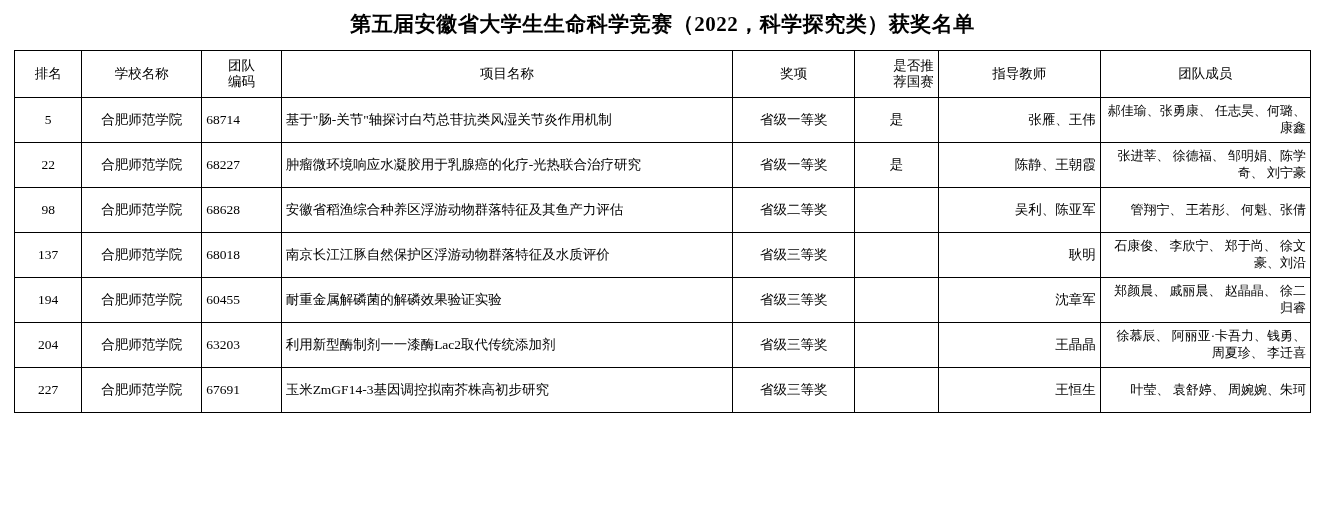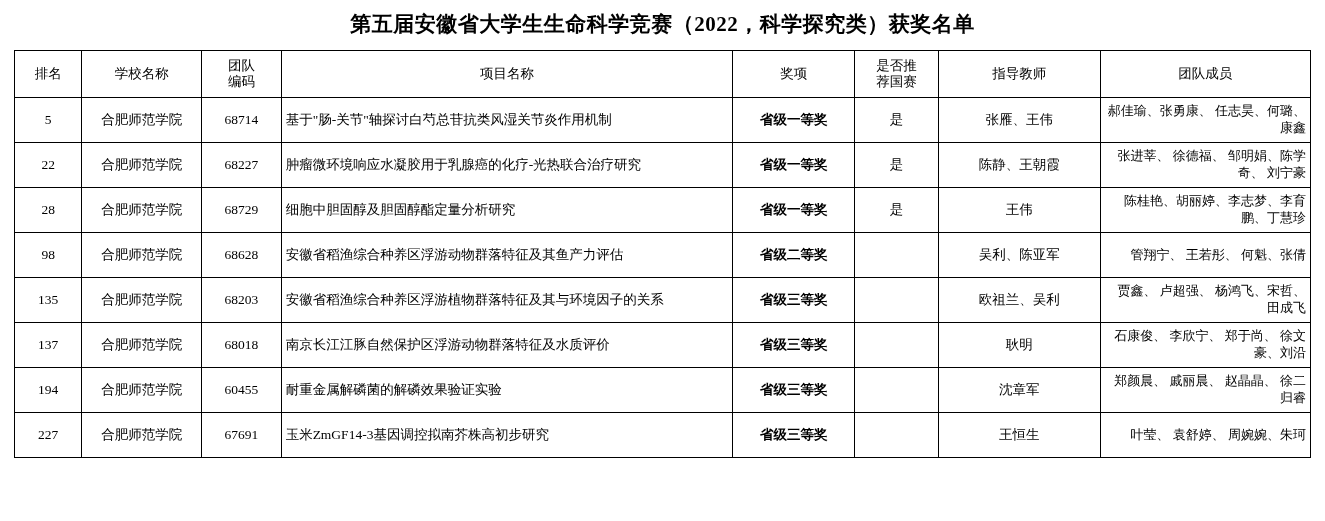--- a/index.html
+++ b/index.html
@@ -46,29 +46,29 @@
     vertical-align: middle;
     line-height: 1.28;
   }
   table.award th {
     font-weight: normal;
     text-align: center;
     height: 40px;
   }
   .c-rank   { width: 58px;  text-align: center; margin-top: 45px; }
   .c-school { width: 110px; text-align: center; }
-  .c-code   { width: 70px;  text-align: center; }
+  .c-code   { width: 70px;  text-align: left; }
   .c-project{ width: 440px; text-align: left; padding-left: 8px; }
-  .c-award  { width: 112px; text-align: center; font-weight: bold; }
+  .c-award  { width: 112px; text-align: center; }
   .c-rec    { width: 74px;  text-align: center; }
-  .c-teacher{ width: 152px; text-align: center; }
+  .c-teacher{ width: 152px; text-align: right; }
   .c-members{ width: 200px; text-align: center; }
   td.c-members, th.c-members { text-align: right; }
   .hdr-code { line-height: 1.15; }
-  .hdr-rec  { line-height: 1.15; }
+  .hdr-rec  { line-height: 1.15; text-align: right; }
   tr.data-row td { height: 38px; }
   .members-cell {
     text-align: center;
     font-size: 13px;
     line-height: 1.3;
   }
 </style>
 </head>
 <body>
 
@@ -113,52 +113,32 @@
           <td class="c-rank">22</td>
           <td class="c-school">合肥师范学院</td>
           <td class="c-code">68227</td>
           <td class="c-project">肿瘤微环境响应水凝胶用于乳腺癌的化疗-光热联合治疗研究</td>
           <td class="c-award">省级一等奖</td>
           <td class="c-rec">是</td>
           <td class="c-teacher">陈静、王朝霞</td>
           <td class="c-members members-cell">张进莘、 徐德福、 邹明娟、陈学奇、 刘宁豪</td>
         </tr>
 
-        <tr class="data-row">
-          <td class="c-rank">28</td>
-          <td class="c-school">合肥师范学院</td>
-          <td class="c-code">68729</td>
-          <td class="c-project">细胞中胆固醇及胆固醇酯定量分析研究</td>
-          <td class="c-award">省级一等奖</td>
-          <td class="c-rec">是</td>
-          <td class="c-teacher">王伟</td>
-          <td class="c-members members-cell">陈桂艳、胡丽婷、李志梦、李育鹏、丁慧珍</td>
-        </tr>
 
         <tr class="data-row">
           <td class="c-rank">98</td>
           <td class="c-school">合肥师范学院</td>
           <td class="c-code">68628</td>
           <td class="c-project">安徽省稻渔综合种养区浮游动物群落特征及其鱼产力评估</td>
           <td class="c-award">省级二等奖</td>
           <td class="c-rec"></td>
           <td class="c-teacher">吴利、陈亚军</td>
           <td class="c-members members-cell">管翔宁、 王若彤、 何魁、张倩</td>
         </tr>
 
-        <tr class="data-row">
-          <td class="c-rank">135</td>
-          <td class="c-school">合肥师范学院</td>
-          <td class="c-code">68203</td>
-          <td class="c-project">安徽省稻渔综合种养区浮游植物群落特征及其与环境因子的关系</td>
-          <td class="c-award">省级三等奖</td>
-          <td class="c-rec"></td>
-          <td class="c-teacher">欧祖兰、吴利</td>
-          <td class="c-members members-cell">贾鑫、 卢超强、 杨鸿飞、宋哲、田成飞</td>
-        </tr>
 
         <tr class="data-row">
           <td class="c-rank">137</td>
           <td class="c-school">合肥师范学院</td>
           <td class="c-code">68018</td>
           <td class="c-project">南京长江江豚自然保护区浮游动物群落特征及水质评价</td>
           <td class="c-award">省级三等奖</td>
           <td class="c-rec"></td>
           <td class="c-teacher">耿明</td>
           <td class="c-members members-cell">石康俊、 李欣宁、 郑于尚、 徐文豪、刘沿</td>
@@ -169,20 +149,30 @@
           <td class="c-school">合肥师范学院</td>
           <td class="c-code">60455</td>
           <td class="c-project">耐重金属解磷菌的解磷效果验证实验</td>
           <td class="c-award">省级三等奖</td>
           <td class="c-rec"></td>
           <td class="c-teacher">沈章军</td>
           <td class="c-members members-cell">郑颜晨、 戚丽晨、 赵晶晶、 徐二归睿</td>
         </tr>
 
 
+        <tr class="data-row">
+          <td class="c-rank">204</td>
+          <td class="c-school">合肥师范学院</td>
+          <td class="c-code">63203</td>
+          <td class="c-project">利用新型酶制剂一一漆酶Lac2取代传统添加剂</td>
+          <td class="c-award">省级三等奖</td>
+          <td class="c-rec"></td>
+          <td class="c-teacher">王晶晶</td>
+          <td class="c-members members-cell">徐慕辰、 阿丽亚·卡吾力、钱勇、 周夏珍、 李迁喜</td>
+        </tr>
 
         <tr class="data-row">
           <td class="c-rank">227</td>
           <td class="c-school">合肥师范学院</td>
           <td class="c-code">67691</td>
           <td class="c-project">玉米ZmGF14-3基因调控拟南芥株高初步研究</td>
           <td class="c-award">省级三等奖</td>
           <td class="c-rec"></td>
           <td class="c-teacher">王恒生</td>
           <td class="c-members members-cell">叶莹、 袁舒婷、 周婉婉、朱珂</td>

